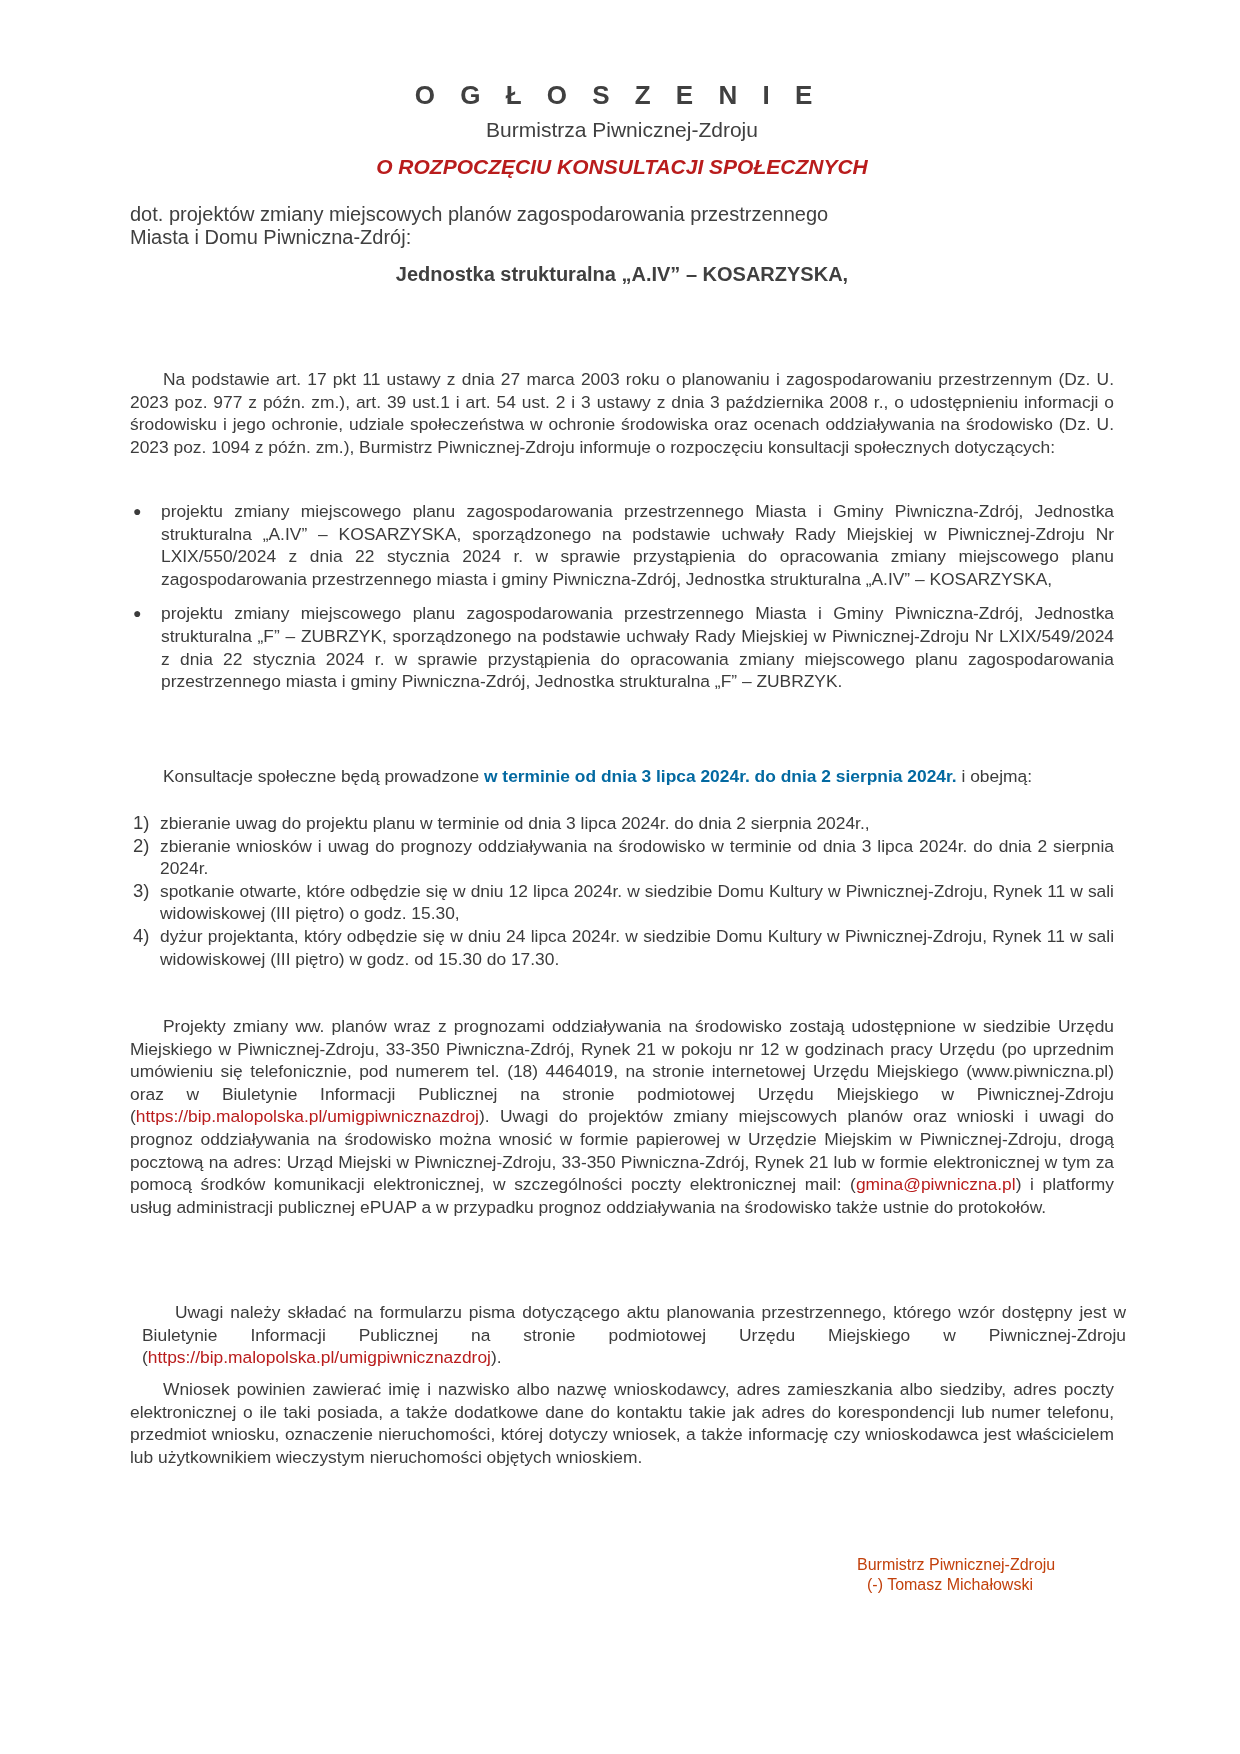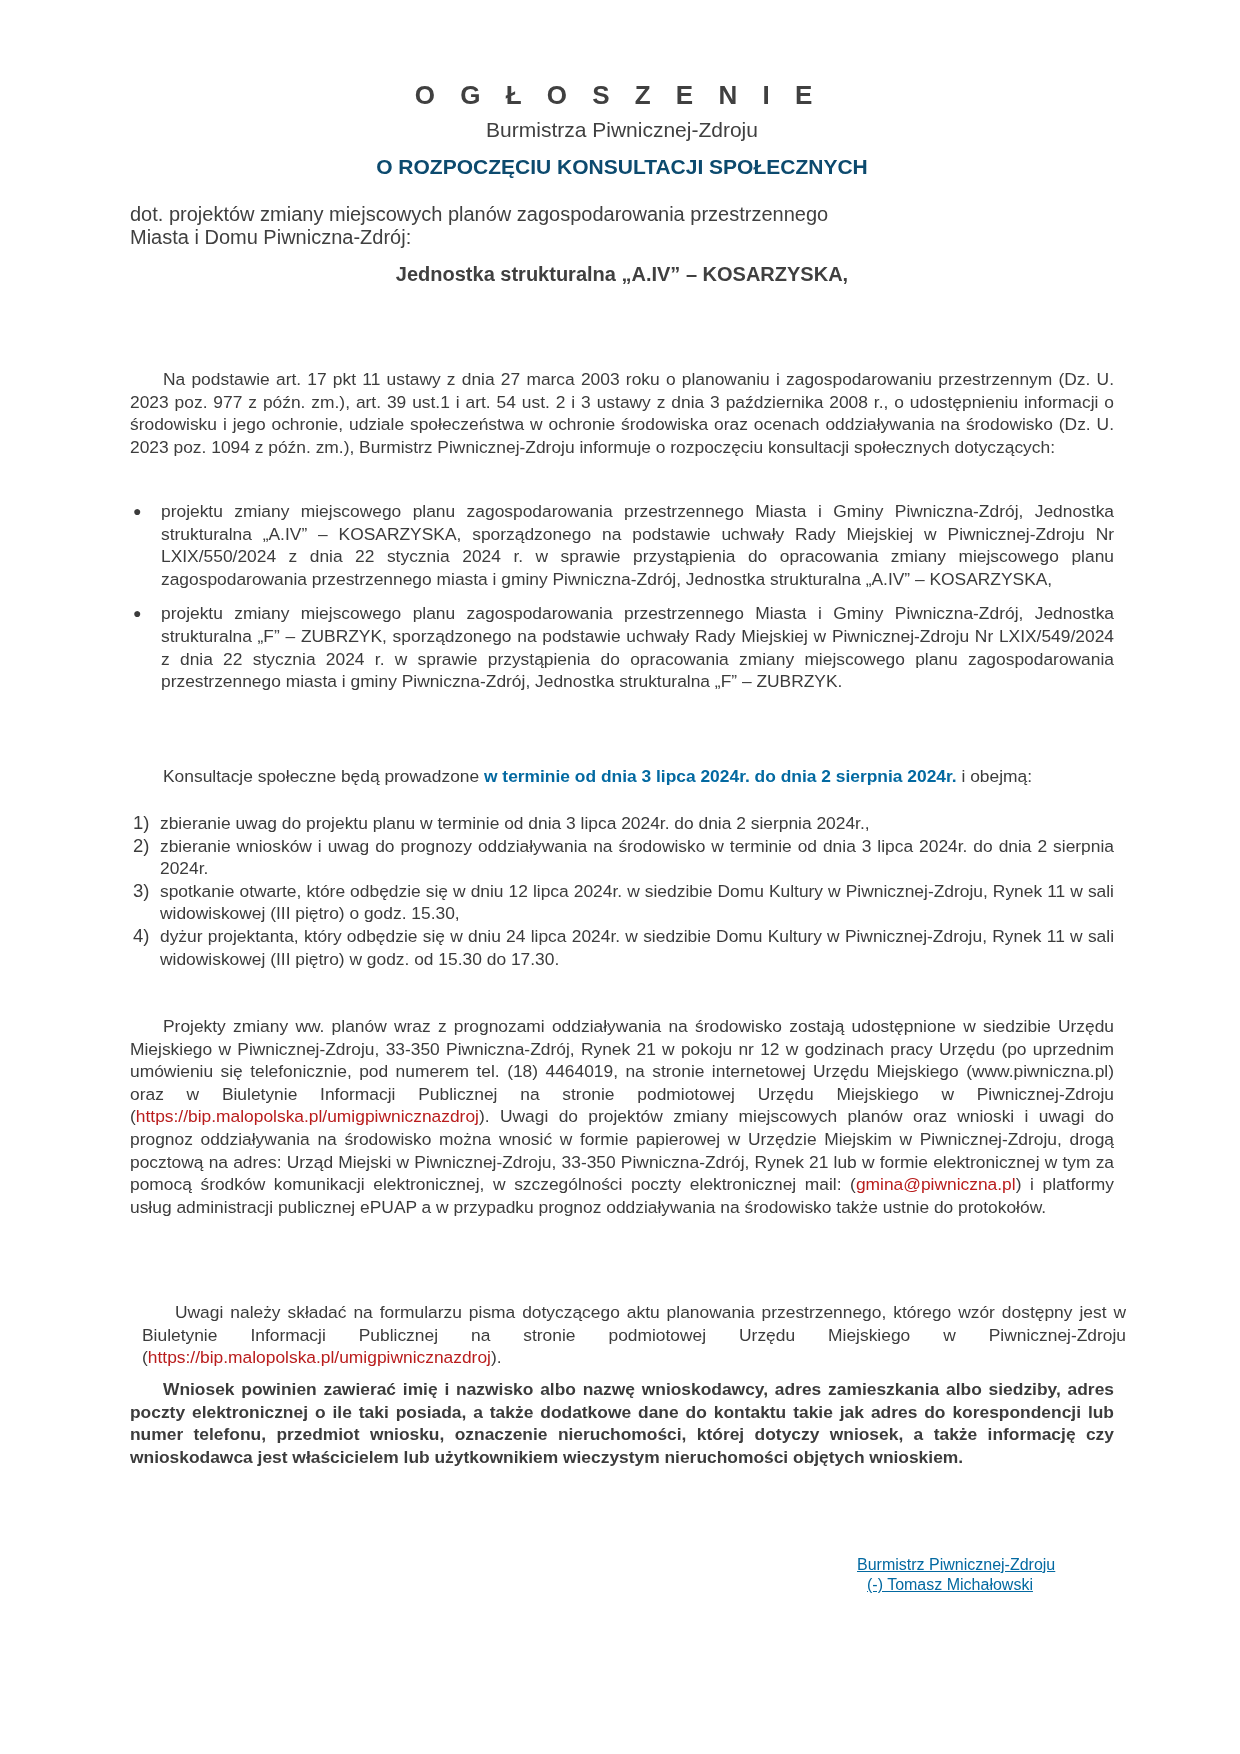--- a/index.html
+++ b/index.html
@@ -41,21 +41,22 @@
       font-weight: normal;
       color: #404040;
     }
     .subtitle2 {
       position: absolute;
       top: 155px;
       width: 100%;
       font-size: 21px;
       text-align: center;
       font-weight: bold;
-      color: #0c4a6e;
+      color: #b91c1c;
+      font-style: italic;
     }
     .dot {
       position: absolute;
       top: 203px;
       width: 100%;
       font-size: 20px;
       line-height: 23px;
       text-align: left;
       font-weight: normal;
       color: #404040;
@@ -100,34 +101,33 @@
       text-align: justify;
     }
     .num-mark {
       position: absolute;
       left: 3px;
       top: 0;
       font-size: 18.5px;
     }
     .p3 { top: 1015px; left: 0; width: 984px; }
     .p4 { top: 1289px; left: 0; width: 984px; }
-    .p5 { top: 1378px; left: 0; width: 984px; font-weight: bold; }
+    .p5 { top: 1378px; left: 0; width: 984px; }
     .link {
       color: #b91c1c;
       cursor: pointer;
     }
     b { color: #0369a1; }
     .signature {
       position: absolute;
       top: 1555px;
       left: 857px;
       font-size: 16px;
       line-height: 20px;
-      color: #0369a1;
-      text-decoration: underline;
+      color: #c2410c;
     }
     .sig-name { padding-left: 10px; }
   </style>
 </head>
 <body>
 
 <div class="page">
 
   <div class="title">O G Ł O S Z E N I E</div>
   <div class="subtitle">Burmistrza Piwnicznej-Zdroju</div>

